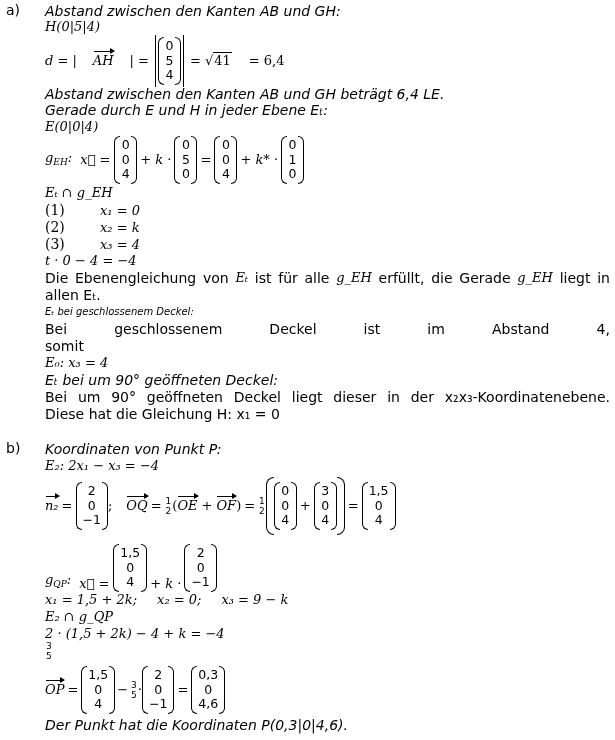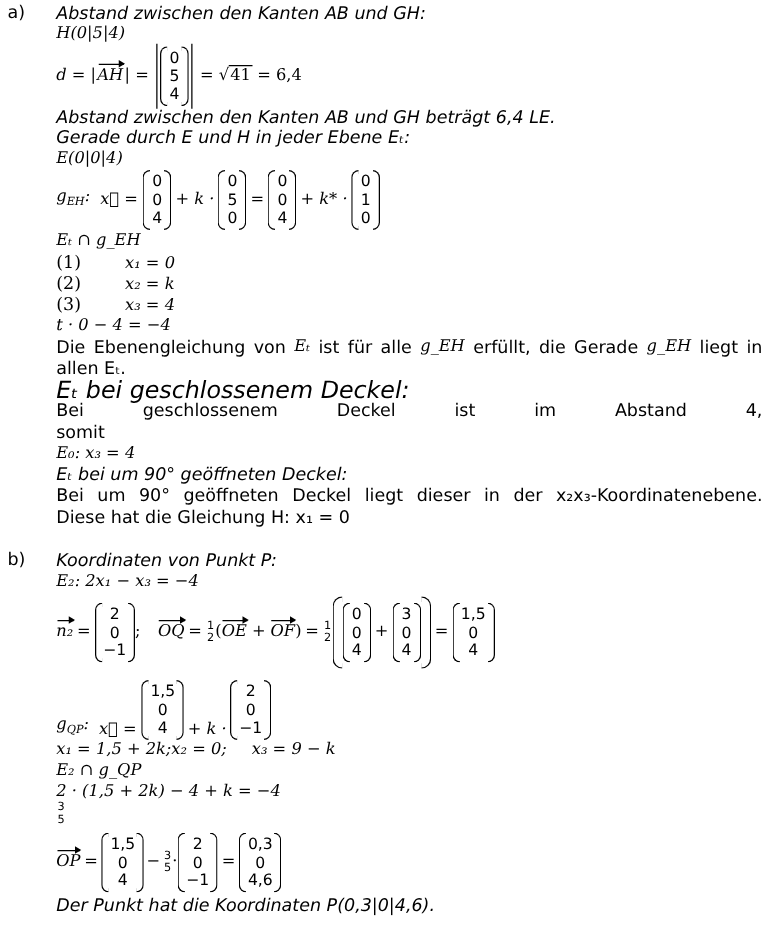--- a/index.html
+++ b/index.html
@@ -30,37 +30,37 @@
 <body>
 
 <div class="page">
 
   <div class="lbl" style="top:2px">a)</div>
   <div class="ln it" style="top:3px;font-size:14px">Abstand zwischen den Kanten AB und GH:</div>
   <div class="ln m" style="top:19px">H(0|5|4)</div>
 
   <div class="ln" style="top:36px;height:50px;display:flex;align-items:center">
     <span class="m">d = |</span>
-      <span class="m ovr" style="margin:0 1px">AH</span>
+      <span class="m ovr" style="margin:0 16px">AH</span>
       <span class="m" style="margin-right:4px">| =</span>
     <span class="abs"></span>
     <span class="vec">
         <span class="br"></span>
         <span class="col">
           <span>0</span>
           <span>5</span>
           <span>4</span>
         </span>
         <span class="br r"></span>
       </span>
     <span class="abs"></span>
     <span class="mr" style="margin:0 4px">=</span>
     <span class="mr">√</span>
       <span class="mr sq"><span class="ov">41</span></span>
-    <span class="mr" style="margin-left:4px">= 6,4</span>
+    <span class="mr" style="margin-left:17px">= 6,4</span>
   </div>
 
   <div class="ln it" style="top:86px;font-size:14px">Abstand zwischen den Kanten AB und GH beträgt 6,4 LE.</div>
   <div class="ln it" style="top:102px;font-size:14px">Gerade durch E und H in jeder Ebene Eₜ:</div>
   <div class="ln m" style="top:119px">E(0|0|4)</div>
 
   <div class="ln" style="top:135px;height:50px;display:flex;align-items:center">
     <span class="m"><span>g</span><span class="sub">EH</span><span>:</span></span>
     <span class="m" style="margin:0 4px 0 8px">x⃗ =</span>
     <span class="vec">
@@ -121,21 +121,21 @@
       <span class="m">g_EH</span>
       <span>erfüllt,</span>
       <span>die</span>
       <span>Gerade</span>
       <span class="m">g_EH</span>
       <span>liegt</span>
       <span>in</span>
   </div>
   <div class="ln" style="top:287px;font-size:14px">allen Eₜ.</div>
 
-  <div class="ln it" style="top:304px;font-size:19px">Eₜ bei geschlossenem Deckel:</div>
+  <div class="ln it" style="top:304px;font-size:10px">Eₜ bei geschlossenem Deckel:</div>
   <div class="ln just" style="top:321px;font-size:14px">
     <span>Bei</span>
       <span>geschlossenem</span>
       <span>Deckel</span>
       <span>ist</span>
       <span>im</span>
       <span>Abstand</span>
       <span>4,</span>
   </div>
   <div class="ln" style="top:338px;font-size:14px">somit</div>
@@ -239,21 +239,21 @@
         <span class="col">
           <span>2</span>
           <span>0</span>
           <span>−1</span>
         </span>
         <span class="br r"></span>
       </span>
   </div>
 
   <div class="ln m" style="top:592px">
-    <span>x₁ = 1,5 + 2k;</span><span style="">x₂ = 0;</span><span style="margin-left:20px">x₃ = 9 − k</span>
+    <span>x₁ = 1,5 + 2k;</span><span style="margin-left:20px">x₂ = 0;</span><span style="margin-left:20px">x₃ = 9 − k</span>
   </div>
   <div class="ln m" style="top:609px">E₂ ∩ g_QP</div>
   <div class="ln m" style="top:626px">2 · (1,5 + 2k) − 4 + k = −4</div>
   <div class="ln" style="top:641px;display:flex;align-items:center">
     <span class="frac">
         <span>3</span>
         <span>5</span>
       </span>
   </div>
 

